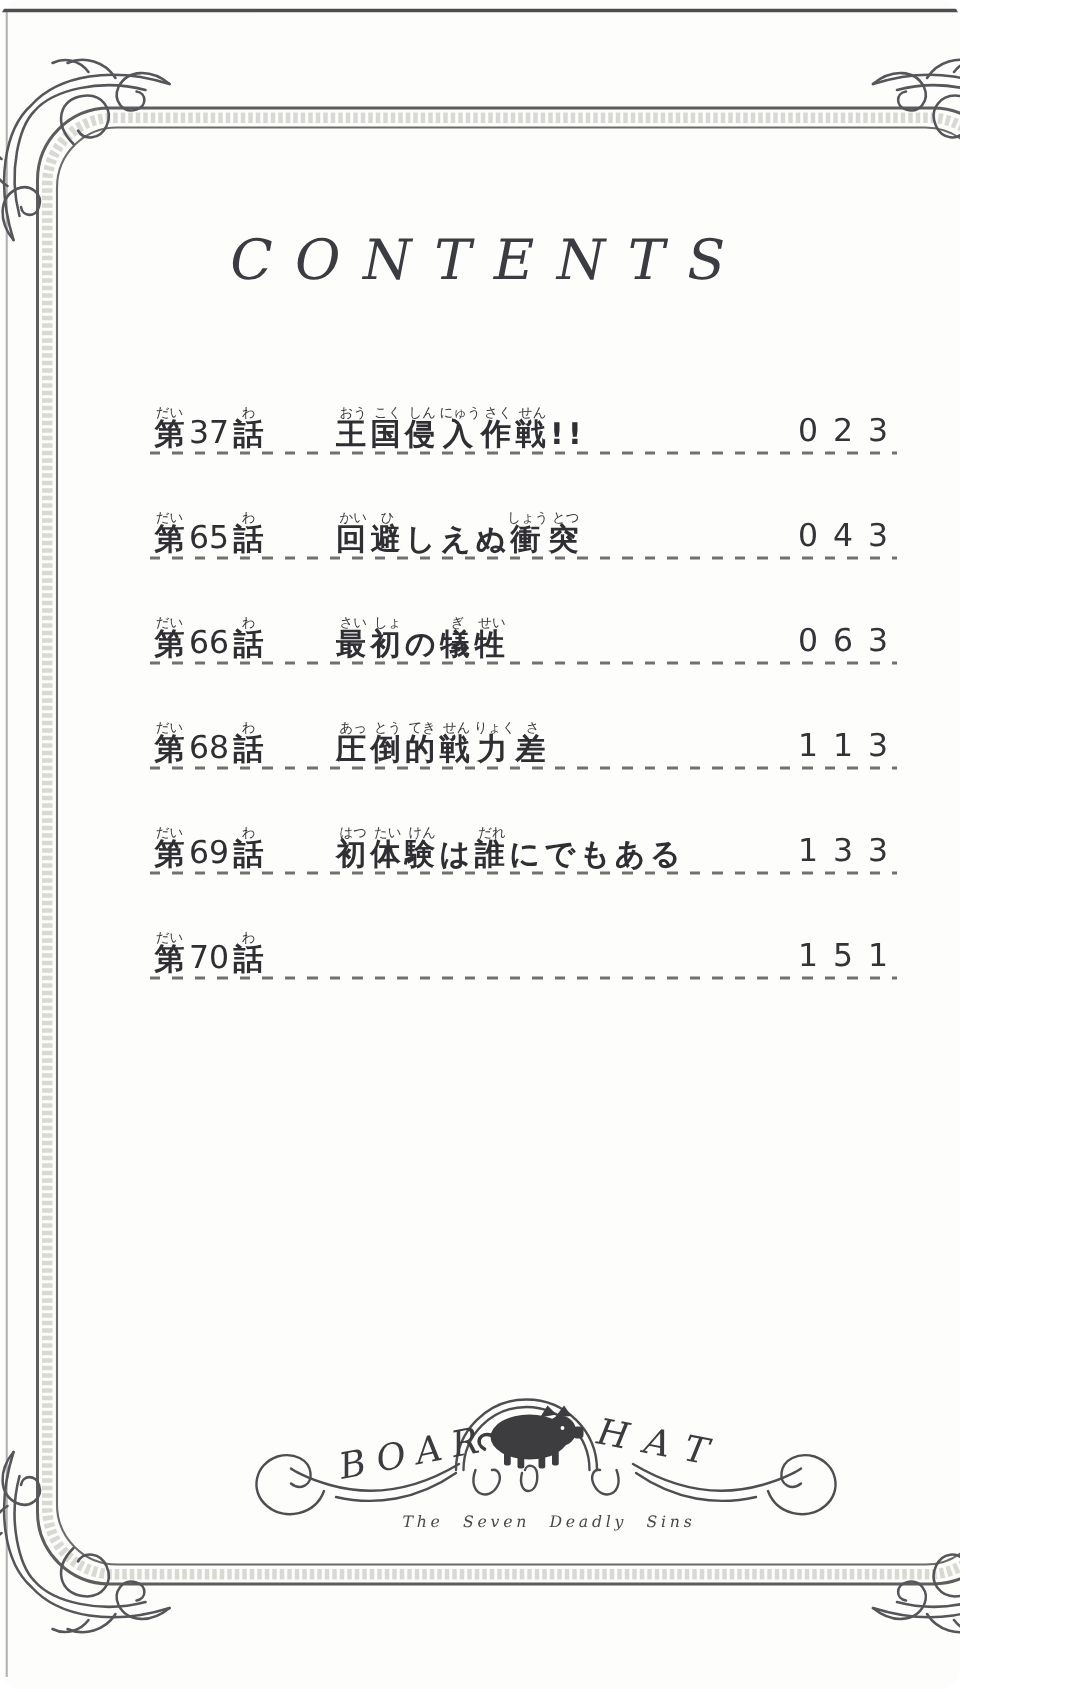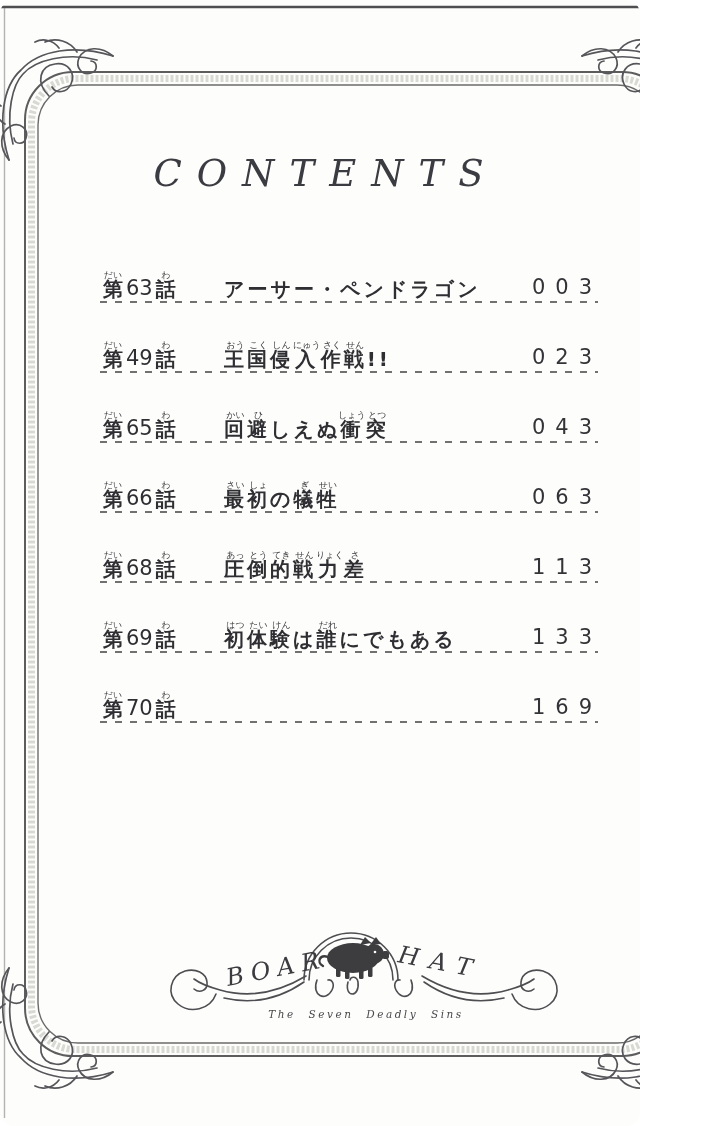--- a/index.html
+++ b/index.html
@@ -106,27 +106,21 @@
     <use href="#corner-orn" transform="translate(25,72)"></use>
     <use href="#corner-orn" transform="translate(670,72) scale(-1,1)"></use>
     <use href="#corner-orn" transform="translate(25,1056) scale(1,-1)"></use>
     <use href="#corner-orn" transform="translate(670,1056) scale(-1,-1)"></use>
   </svg>
 
   <div class="page-title">CONTENTS</div>
 
   <div class="chapters" id="chapter-list">
       <div class="row">
-        <span class="chap-label"><ruby>第<rt>だい</rt></ruby><span class="chap-num">63</span><ruby>話<rt>わ</rt></ruby></span>
-        <span class="chap-title"><span>アーサー・ペンドラゴン</span></span>
-        <span class="chap-page">003</span>
-        <span class="dash"></span>
-      </div>
-      <div class="row">
-        <span class="chap-label"><ruby>第<rt>だい</rt></ruby><span class="chap-num">49</span><ruby>話<rt>わ</rt></ruby></span>
+        <span class="chap-label"><ruby>第<rt>だい</rt></ruby><span class="chap-num">37</span><ruby>話<rt>わ</rt></ruby></span>
         <span class="chap-title"><ruby>王<rt>おう</rt></ruby><ruby>国<rt>こく</rt></ruby><ruby>侵<rt>しん</rt></ruby><ruby>入<rt>にゅう</rt></ruby><ruby>作<rt>さく</rt></ruby><ruby>戦<rt>せん</rt></ruby><span>!!</span></span>
         <span class="chap-page">023</span>
         <span class="dash"></span>
       </div>
       <div class="row">
         <span class="chap-label"><ruby>第<rt>だい</rt></ruby><span class="chap-num">65</span><ruby>話<rt>わ</rt></ruby></span>
         <span class="chap-title"><ruby>回<rt>かい</rt></ruby><ruby>避<rt>ひ</rt></ruby><span>しえぬ</span><ruby>衝<rt>しょう</rt></ruby><ruby>突<rt>とつ</rt></ruby></span>
         <span class="chap-page">043</span>
         <span class="dash"></span>
       </div>
@@ -143,21 +137,21 @@
         <span class="dash"></span>
       </div>
       <div class="row">
         <span class="chap-label"><ruby>第<rt>だい</rt></ruby><span class="chap-num">69</span><ruby>話<rt>わ</rt></ruby></span>
         <span class="chap-title"><ruby>初<rt>はつ</rt></ruby><ruby>体<rt>たい</rt></ruby><ruby>験<rt>けん</rt></ruby><span>は</span><ruby>誰<rt>だれ</rt></ruby><span>にでもある</span></span>
         <span class="chap-page">133</span>
         <span class="dash"></span>
       </div>
       <div class="row">
         <span class="chap-label"><ruby>第<rt>だい</rt></ruby><span class="chap-num">70</span><ruby>話<rt>わ</rt></ruby></span>
-        <span class="chap-page">169</span>
+        <span class="chap-page">151</span>
         <span class="dash"></span>
       </div>
     </div>
 
   <svg class="footer-logo" width="420" height="116" viewBox="0 0 420 116">
     <g fill="none" stroke="#4e4e52" stroke-width="1.6" stroke-linecap="round">
 
       <path d="M 150,64 A 47,47 0 0 1 244,64"></path>
       <path d="M 155,64 A 42,42 0 0 1 239,64"></path>
 

